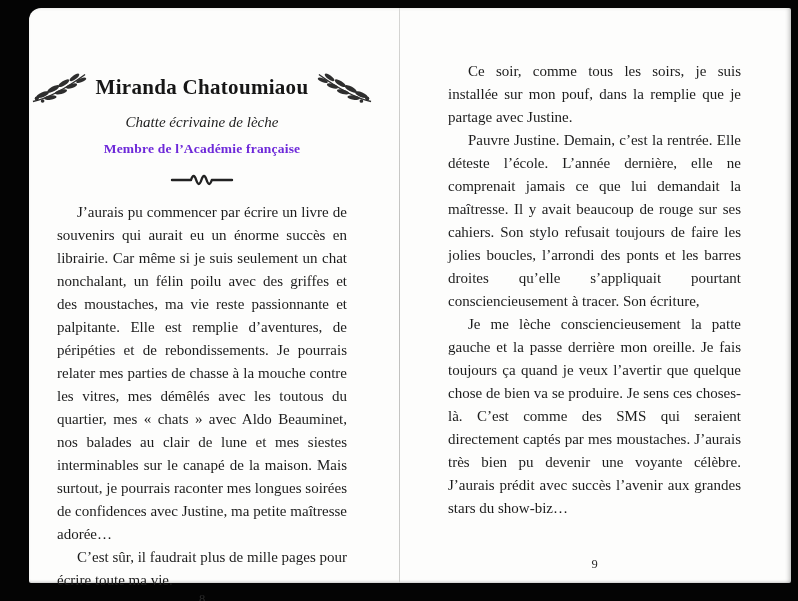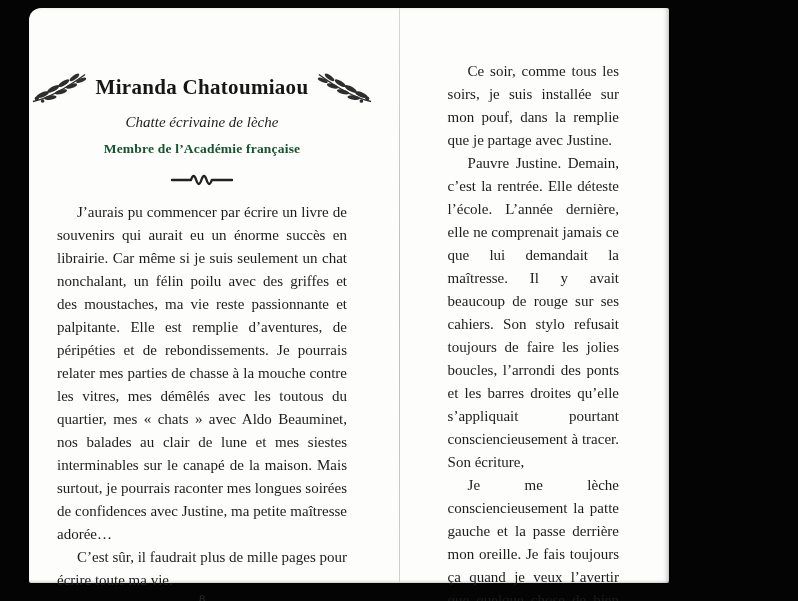--- a/index.html
+++ b/index.html
@@ -8,21 +8,21 @@
     background: #040404;
     font-family: "Liberation Serif", "DejaVu Serif", serif;
     position: relative;
     overflow: hidden;
     color: #1a1a1a;
   }
   .spread {
     position: absolute;
     left: 29px;
     top: 8px;
-    width: 640px;
+    width: 762px;
     height: 575px;
     background: #fdfdfc;
     display: flex;
     border-radius: 12px 2px 2px 2px;
     box-shadow: inset -3px 0 4px -1px rgba(0,0,0,0.22),
                 inset 0 -2px 3px -1px rgba(0,0,0,0.15);
   }
   .page {
     display: flex;
     flex-direction: column;
@@ -55,21 +55,21 @@
     margin-top: 10px;
     font-style: italic;
     font-size: 15px;
     color: #222;
   }
   .affiliation {
     margin-top: 10px;
     font-weight: 700;
     font-size: 13.5px;
     letter-spacing: 0.2px;
-    color: #14532d;
+    color: #6d28d9;
   }
   .divider {
     margin-top: 16px;
     height: 14px;
     display: flex;
     justify-content: center;
   }
   .branch { display: inline-flex; flex: 0 0 auto; }
   .branch.mirrored { transform: scaleX(-1); }
 

